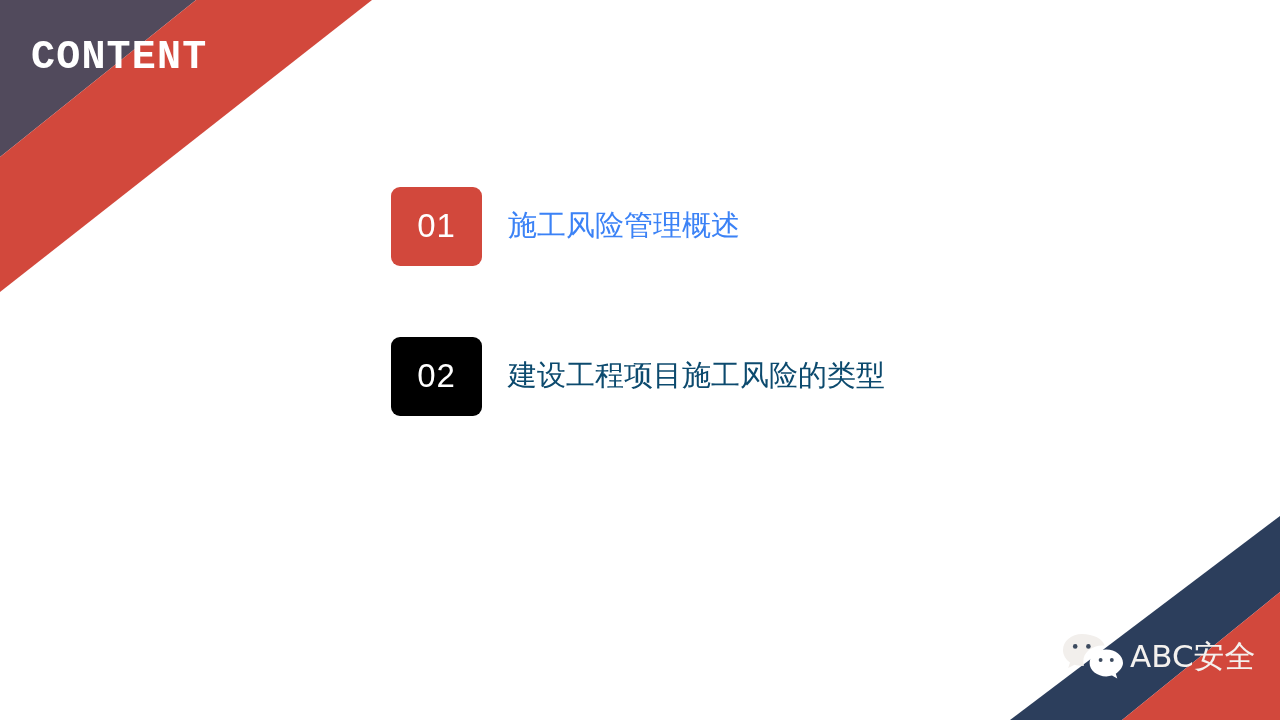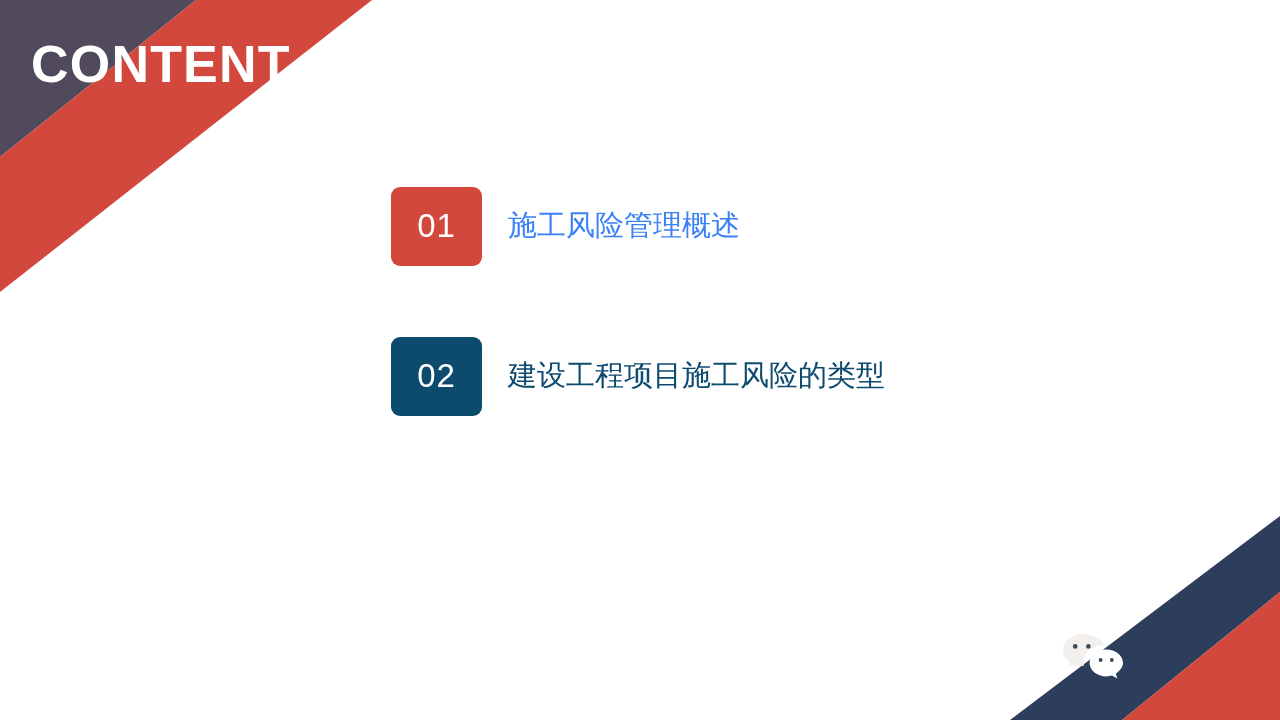--- a/index.html
+++ b/index.html
@@ -27,26 +27,27 @@
     width: 1280px;
     height: 720px;
     pointer-events: none;
   }
 
   
   #content-title {
     position: absolute;
     left: 31px;
     top: 38px;
-    font-size: 52px;
+    font-size: 40px;
     font-weight: bold;
     letter-spacing: 1.2px;
     color: #ffffff;
     line-height: 1;
     white-space: nowrap;
+    font-family: Liberation Mono, monospace;
   }
 
   
   #agenda {
     position: absolute;
     left: 368px;
     top: 186px;
     width: 860px;
   }
 
@@ -66,21 +67,21 @@
     border-radius: 9px;
     display: flex;
     align-items: center;
     justify-content: center;
     color: #ffffff;
     font-size: 33px;
     font-weight: 300;
     letter-spacing: 1px;
   }
   .badge-red  { background: #D2483C; }
-  .badge-navy { background: #0c4a6e; }
+  .badge-navy { background: #000000; }
 
   .agenda-label {
     margin-left: 26px;
     font-size: 29px;
     line-height: 1.1;
     white-space: nowrap;
     font-family: "DejaVu Sans", "Liberation Sans", sans-serif;
   }
   .label-red  { color: #3b82f6; }
   .label-navy { color: #0c4a6e; }
@@ -139,15 +140,16 @@
     <svg width="62" height="48" viewBox="0 0 62 48">
 
       <path d="M20 2 C9.5 2 1 9.2 1 18.1 c0 5.0 2.7 9.5 7.0 12.4 l-1.8 5.6 6.3 -3.3 c2.6 0.8 5.0 1.1 7.5 1.1 c0.7 0 1.4 0 2.1 -0.1 c-0.5 -1.5 -0.8 -3.0 -0.8 -4.6 c0 -8.6 8.6 -15.6 19.2 -15.6 c0.7 0 1.4 0 2.1 0.1 C41.0 7.1 31.4 2 20 2 z" fill="#f2efec"></path>
       <circle cx="13.2" cy="14.4" r="2.3" fill="#3c4a5e"></circle>
       <circle cx="26.4" cy="14.4" r="2.3" fill="#3c4a5e"></circle>
 
       <path d="M61 31.0 c0 -7.4 -7.5 -13.4 -16.7 -13.4 c-9.2 0 -16.7 6.0 -16.7 13.4 c0 7.4 7.5 13.4 16.7 13.4 c2.0 0 3.9 -0.3 5.7 -0.8 l5.3 2.8 -1.5 -4.7 C57.5 39.0 61 35.3 61 31.0 z" fill="#ffffff"></path>
       <circle cx="38.6" cy="28.0" r="1.95" fill="#3c4a5e"></circle>
       <circle cx="49.8" cy="28.0" r="1.95" fill="#3c4a5e"></circle>
     </svg>
+    <span class="wm-text">ABC安全</span>
   </div>
 
 </div>
 
 </body></html>

